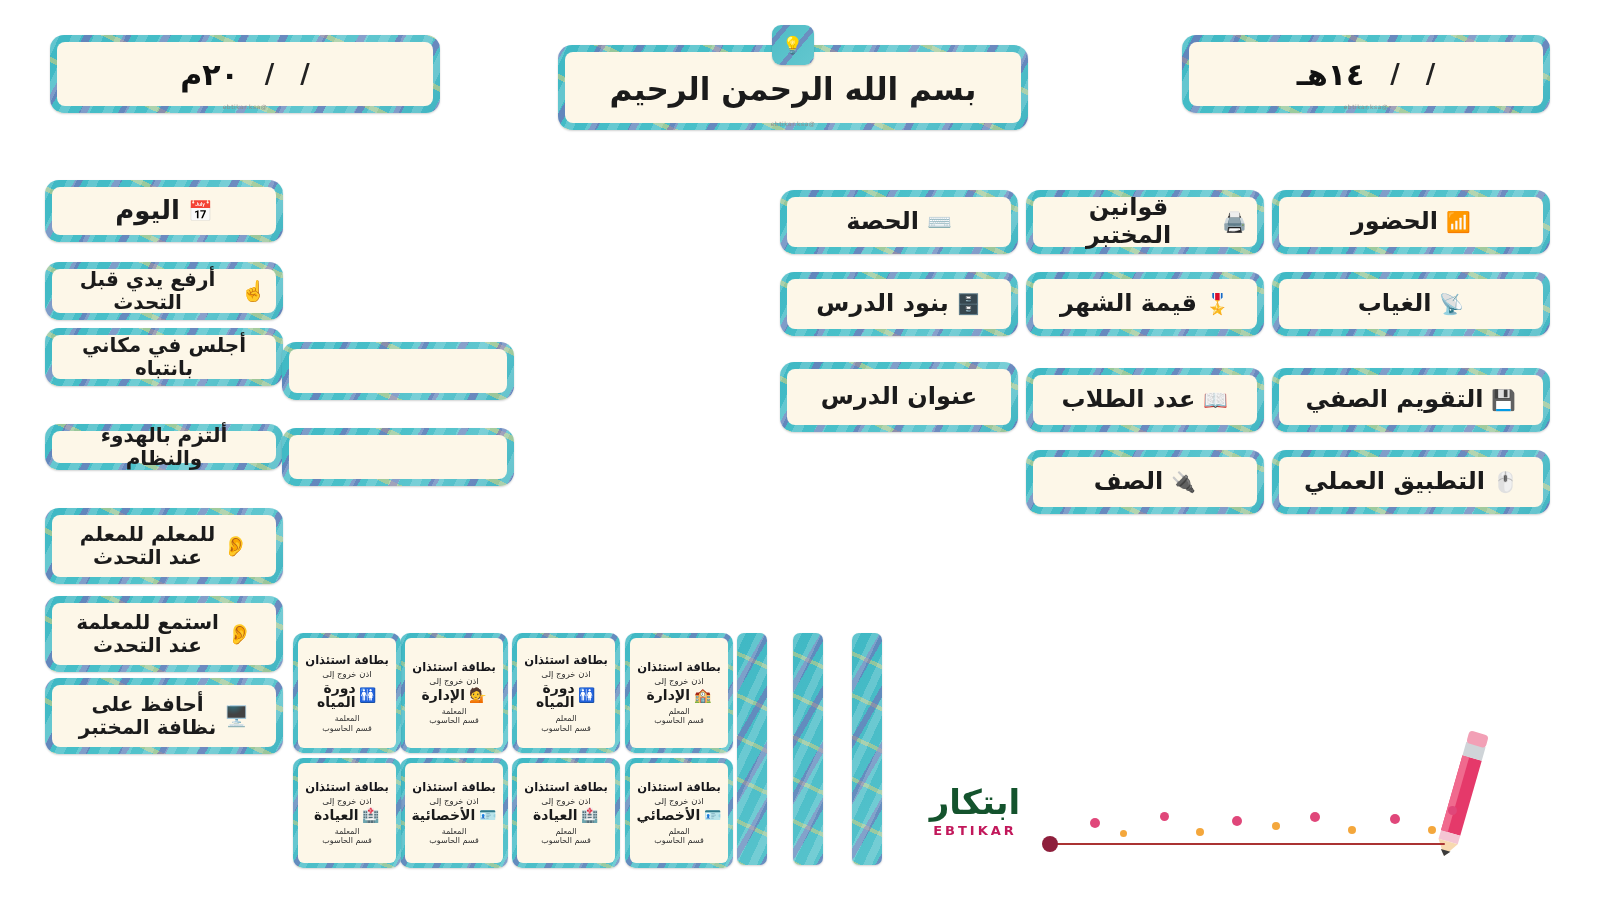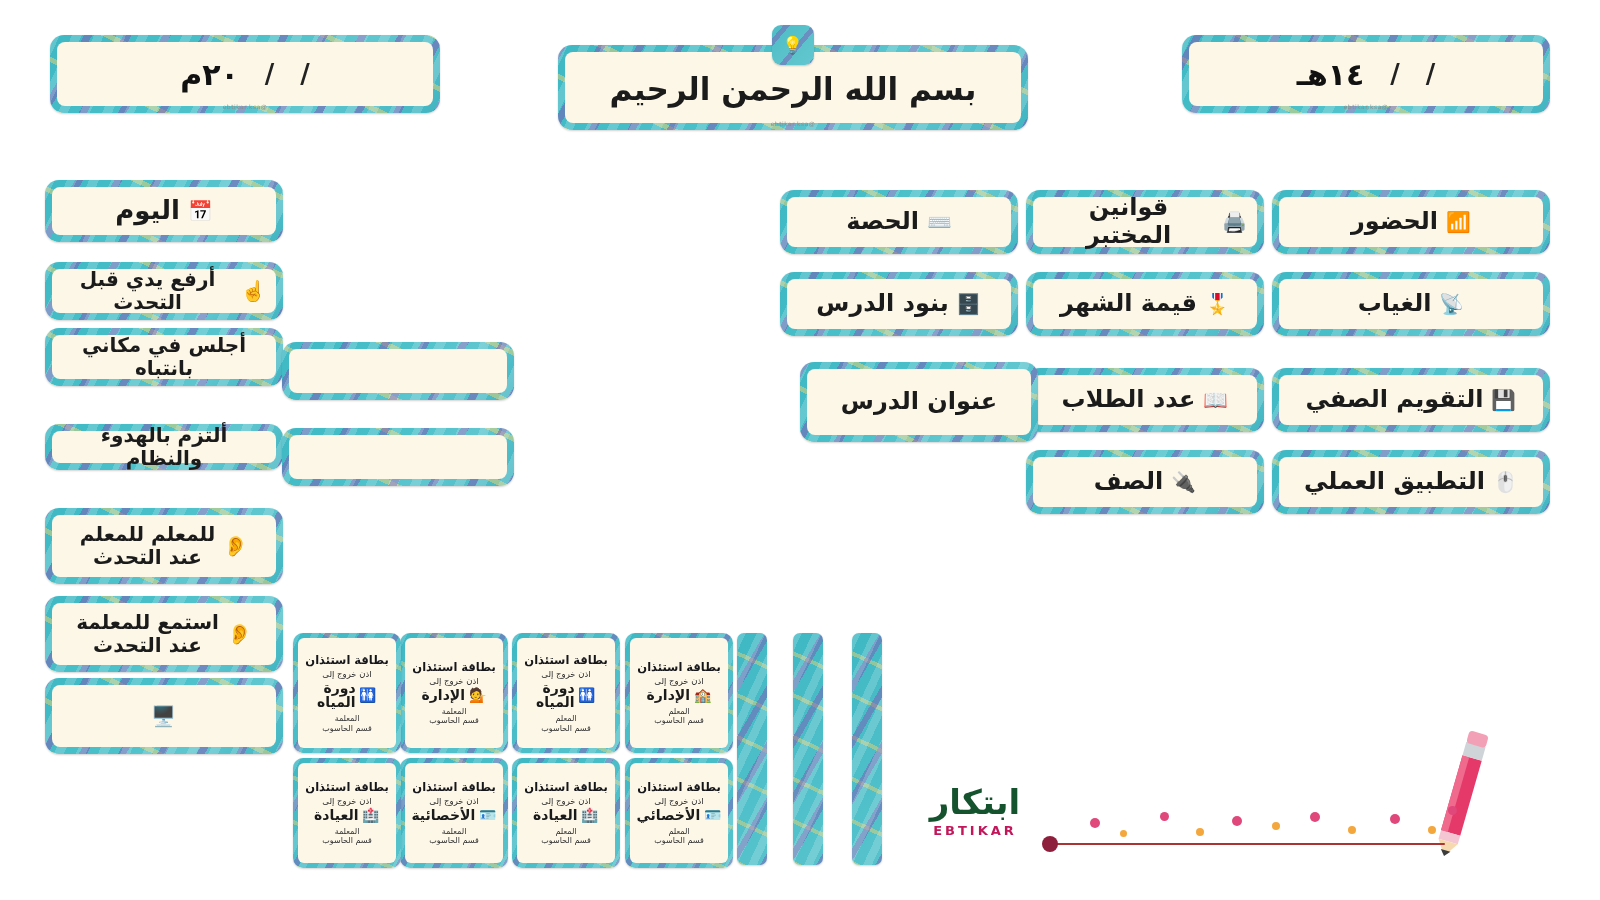--- a/index.html
+++ b/index.html
@@ -209,20 +209,22 @@
     <div class="inner">
       <span class="ico">👂</span>
       <span class="lbl">استمع للمعلمة
 عند التحدث</span>
     </div>
   </div>
 
   <div class="card rule" style="left:45px;top:678px;width:238px;height:76px;">
     <div class="inner">
       <span class="ico">🖥️</span>
+      <span class="lbl">أحافظ على
+نظافة المختبر</span>
     </div>
   </div>
 
   <div class="card blankcard" style="left:282px;top:342px;width:232px;height:58px;">
     <div class="inner blank">
       <span class="lbl"></span>
     </div>
   </div>
   <div class="card blankcard" style="left:282px;top:428px;width:232px;height:58px;">
     <div class="inner blank">
@@ -285,21 +287,21 @@
       <span class="ico">⌨️</span>
       <span class="lbl">الحصة</span>
     </div>
   </div>
   <div class="card gcard" style="left:780px;top:272px;width:238px;height:64px;">
     <div class="inner">
       <span class="ico">🗄️</span>
       <span class="lbl">بنود الدرس</span>
     </div>
   </div>
-  <div class="card gcard" style="left:800px;top:362px;width:238px;height:80px;">
+  <div class="card gcard" style="left:780px;top:362px;width:238px;height:70px;">
     <div class="inner">
       <span class="lbl">عنوان الدرس</span>
     </div>
   </div>
 
   <div class="perm" style="left:625px;top:633px;width:108px;height:120px;">
     <div class="pinner">
       <div class="t1">بطاقة استئذان</div>
       <div class="t2">اذن خروج إلى</div>
       <div class="t3">

